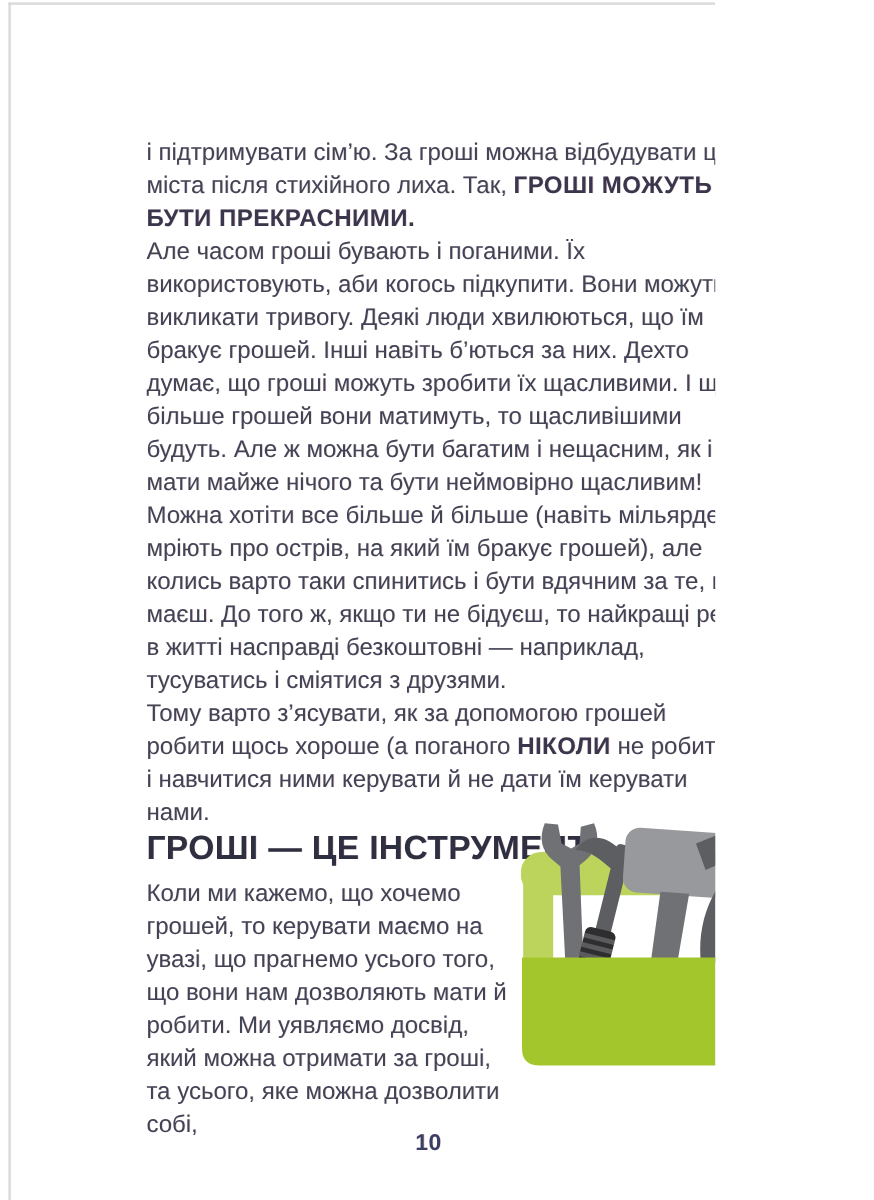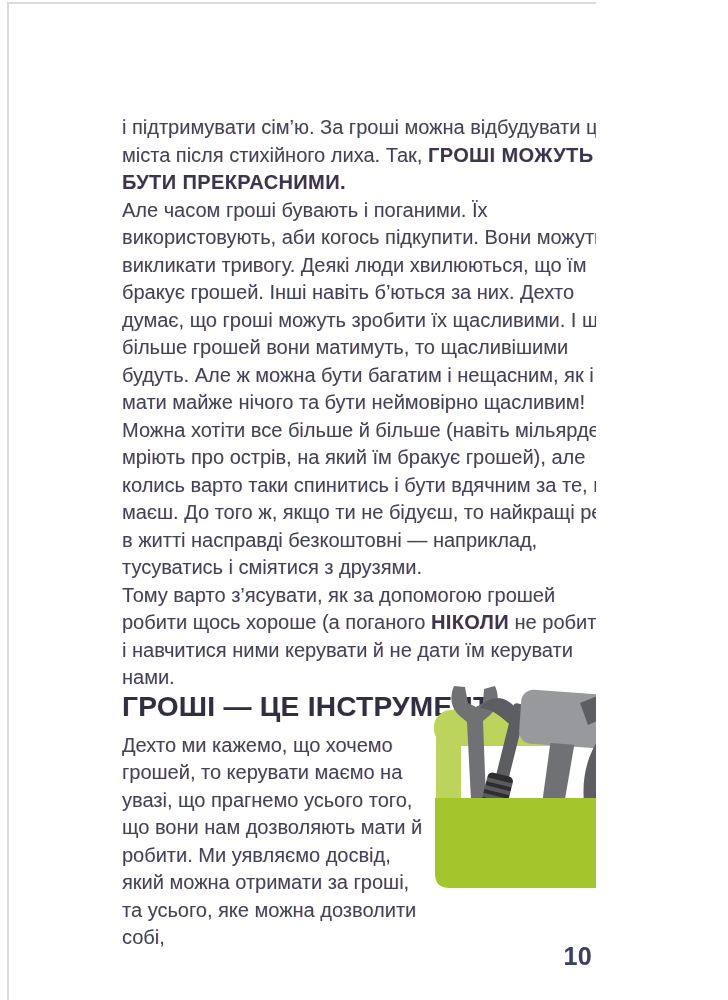--- a/index.html
+++ b/index.html
@@ -35,43 +35,43 @@
     font-weight:700;letter-spacing:0.3px;
     color:#2e3042;
   }
   .p4{width:310px;}
 
   figure.toolbox{position:absolute;left:434px;top:676px;margin:0;width:280px;height:222px;}
   .rib{fill:#ffffff;opacity:0.22;}
 
   .pagenum{
     position:absolute;left:122px;top:942px;width:470px;
-    text-align:right;
-    font-size:25px;font-weight:700;
+    text-align:center;
+    font-size:19px;font-weight:700;
     color:#3a3f66;
     text-shadow:0.6px 0 0 rgba(186,82,76,0.3);
   }
 </style>
 </head>
 <body>
 
 <div class="page">
   <div class="edge-top"></div>
   <div class="edge-left"></div>
 
   <main class="text-col">
     <p class="p1"><span>і підтримувати сім’ю. За гроші можна відбудувати цілі міста після стихійного лиха. Так, </span><span class="handcaps">ГРОШІ МОЖУТЬ БУТИ ПРЕКРАСНИМИ.</span></p>
 
     <p class="p2"><span>Але часом гроші </span><span class="it">бувають</span><span> і поганими. Їх використовують, аби когось підкупити. Вони можуть викликати тривогу. Деякі люди хвилюються, що їм бракує грошей. Інші навіть б’ються за них. Дехто думає, що гроші можуть зробити їх щасливими. І що </span><span class="it">більше</span><span> грошей вони матимуть, то щасливішими будуть. Але ж можна бути багатим і нещасним, як і не мати майже нічого та бути неймовірно щасливим! Можна хотіти все більше й більше (навіть мільярдери мріють про острів, на який їм бракує грошей), але колись варто таки спинитись і бути вдячним за те, що маєш. До того ж, якщо ти не бідуєш, то найкращі речі в житті насправді безкоштовні — наприклад, тусуватись і сміятися з друзями.</span></p>
 
     <p class="p3"><span>Тому варто з’ясувати, як за допомогою грошей робити щось хороше (а поганого </span><span class="handcaps">НІКОЛИ</span><span> не робити) і навчитися ними керувати й не дати їм керувати нами.</span></p>
 
     <h2 class="heading">ГРОШІ — ЦЕ ІНСТРУМЕНТ</h2>
 
-    <p class="p4"><span>Дехто ми кажемо, що хочемо грошей, то </span><span class="it">керувати</span><span> маємо на увазі, що прагнемо усього того, що вони нам дозволяють </span><span class="it">мати й робити</span><span>. Ми уявляємо </span><span class="it">досвід</span><span>, який можна отримати за гроші, та </span><span class="it">усього</span><span>, яке можна дозволити собі,</span></p>
+    <p class="p4"><span>Коли ми кажемо, що хочемо грошей, то </span><span class="it">керувати</span><span> маємо на увазі, що прагнемо усього того, що вони нам дозволяють </span><span class="it">мати й робити</span><span>. Ми уявляємо </span><span class="it">досвід</span><span>, який можна отримати за гроші, та </span><span class="it">усього</span><span>, яке можна дозволити собі,</span></p>
   </main>
 
   <figure class="toolbox">
     <svg width="280" height="222" viewBox="0 0 280 222" xmlns="http://www.w3.org/2000/svg">
 
       <g>
         <rect x="0" y="34" width="227" height="36" rx="17" fill="#bcd45c"></rect>
         <rect x="2" y="48" width="25" height="80" fill="#bcd45c"></rect>
         <rect x="201" y="42" width="26" height="86" rx="12" fill="#bcd45c"></rect>
       </g>

